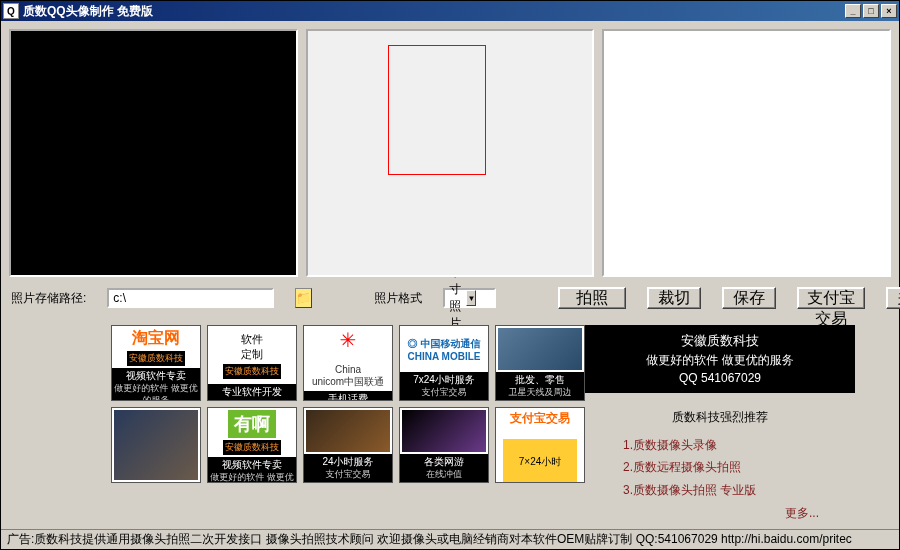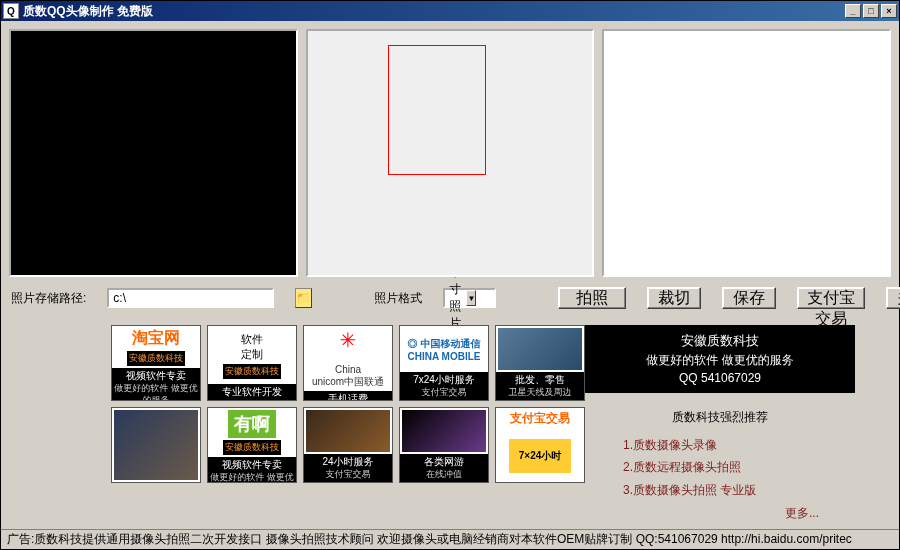--- a/index.html
+++ b/index.html
@@ -43,21 +43,21 @@
 .taobao{color:#ff6600;font-weight:bold;font-size:16px}
 .custom{font-weight:normal;font-size:11px;color:#000000}
 .unicom{font-size:10px;color:#333}
 .chinamobile{color:#1569b2;font-weight:bold;font-size:10px}
 .youa{background:#6fba2c;color:#fff;font-weight:bold;font-size:18px;padding:2px 6px;border-radius:0}
 .alipay{color:#ff6600;font-weight:bold;font-size:12px}
 .dishimg{width:100%;height:100%;background:linear-gradient(135deg,#5a7a9a,#2a4a6a)}
 .clothimg{width:100%;height:100%;background:linear-gradient(135deg,#2a3a5a,#6a5a4a)}
 .gameimg{width:100%;height:100%;background:linear-gradient(135deg,#3a2a1a,#8a5a2a)}
 .mhimg{width:100%;height:100%;background:linear-gradient(135deg,#000,#6a3a8a)}
-.yellowbox{background:#ffcc33;color:#000;font-weight:bold;font-size:10px;padding:10px}
+.yellowbox{background:#ffcc33;color:#000;font-weight:normal;font-size:10px;padding:16px}
 </style>
 </head>
 <body>
 
 <div class="window">
   <div class="titlebar">
     <div class="icon">Q</div>
     <div class="title">质数QQ头像制作 免费版</div>
     <div class="winbtns">
       <div class="winbtn">_</div>

